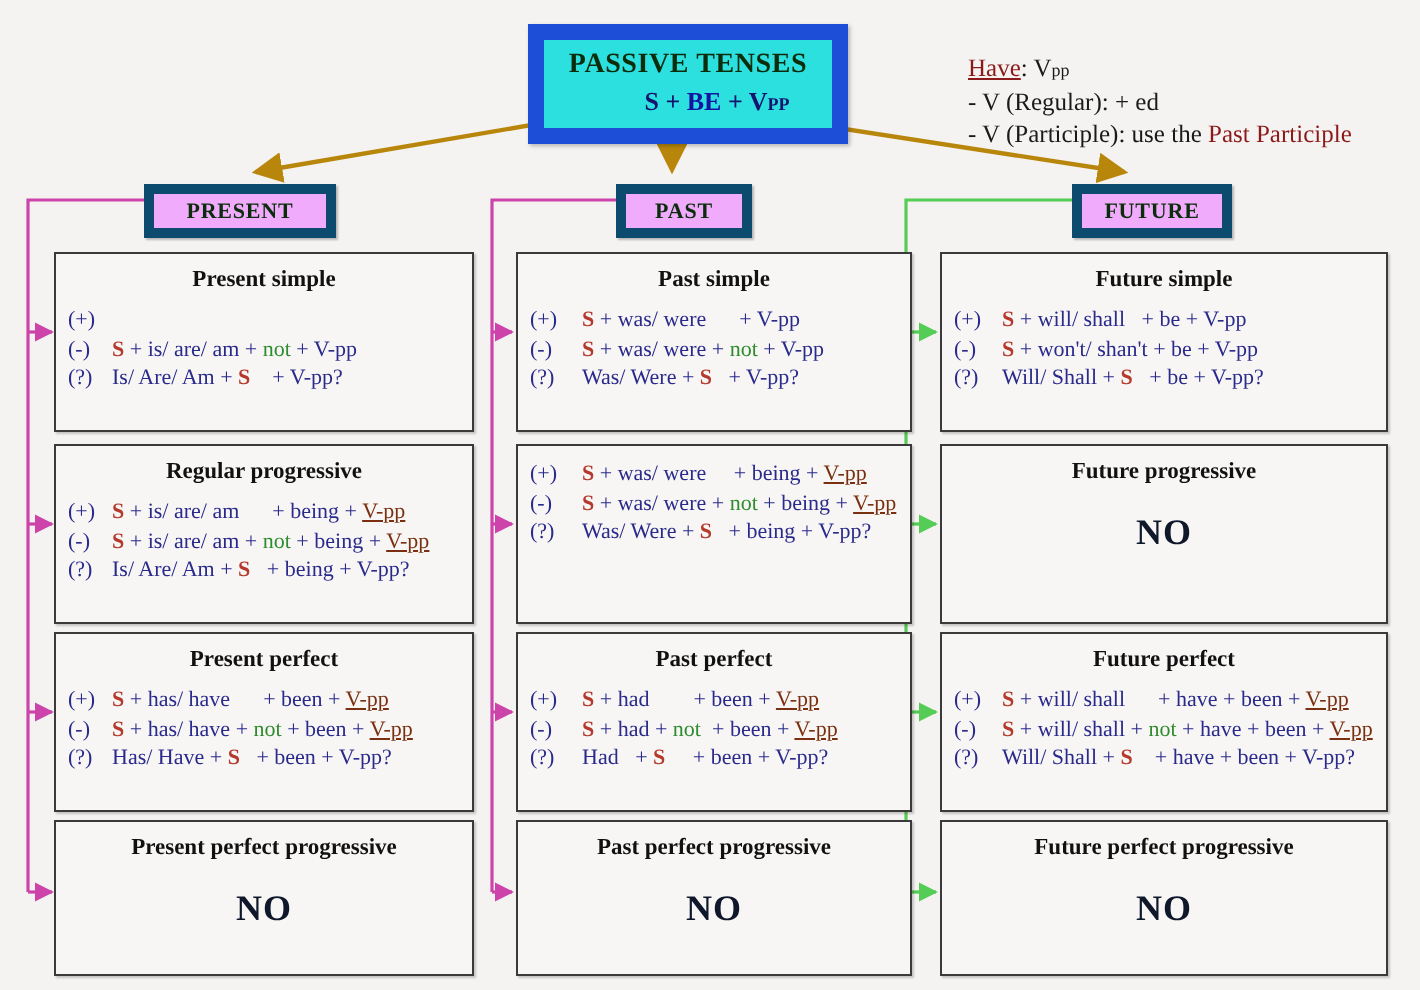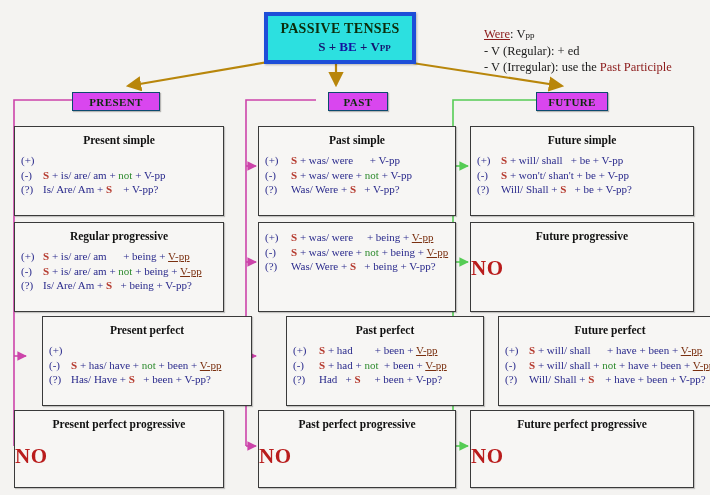--- a/index.html
+++ b/index.html
@@ -8,48 +8,48 @@
     background:#f4f3f1;
     font-family:"Liberation Serif", serif;
     overflow:hidden;
   }
   #root{position:relative;width:710px;height:495px;}
   svg.lines{position:absolute;left:0;top:0;width:710px;height:495px;pointer-events:none;}
 
   
   .title-box{
     position:absolute;left:264px;top:12px;width:144px;height:44px;
-    background:#2ce0e0;border:4px solid #1d4ed8;
+    background:#2ce0e0;border:8px solid #1d4ed8;
     display:flex;flex-direction:column;align-items:center;justify-content:center;
     box-shadow:1px 1px 2px rgba(0,0,0,.25);
   }
   .title-line1{font-weight:bold;font-size:14px;color:#0c2d0c;letter-spacing:.3px;}
   .title-line2{font-weight:bold;font-size:13px;color:#14146e;margin-top:2px;margin-left:29px;}
   .title-line2 .be{color:#1414a0;}
   .title-line2 .sub{font-size:9px;vertical-align:baseline;}
 
   
   .note{
     position:absolute;left:484px;top:26px;width:222px;
     font-size:12.5px;color:#1a1a1a;line-height:1.32;
   }
   .note .kw{color:#8b1a1a;text-decoration:underline;}
   .note .pp{color:#8b1a1a;}
   .note .sub{font-size:9px;}
 
   
   .chip{
     position:absolute;height:17px;
-    background:#d946ef;border:1px solid #0c4a6e;
+    background:#f0abfc;border:5px solid #0c4a6e;
     display:flex;align-items:center;justify-content:center;
     font-weight:bold;font-size:11px;color:#0c2d0c;letter-spacing:.4px;
     box-shadow:1px 1px 1px rgba(0,0,0,.25);
   }
   #chip-present{left:72px;top:92px;width:86px;}
-  #chip-past{left:328px;top:92px;width:58px;}
+  #chip-past{left:308px;top:92px;width:58px;}
   #chip-future{left:536px;top:92px;width:70px;}
 
   
   .card{
     position:absolute;
     background:#f7f6f4;border:1px solid #3a3a3a;
     box-shadow:1px 1px 1px rgba(0,0,0,.2);
   }
   .card .hdr{
     text-align:center;font-weight:bold;font-size:11.5px;color:#111;
@@ -59,32 +59,32 @@
   .row{
     font-size:11px;color:#2a2a8c;white-space:nowrap;line-height:1.32;
     display:flex;
   }
   .row .sign{display:inline-block;}
   .row .body{display:inline-block;}
   .s{color:#b5392d;font-weight:bold;}
   .not{color:#2e8b2e;}
   .vpp{color:#7a3010;text-decoration:underline;}
   .no{
-    text-align:left;font-weight:bold;font-size:21px;color:#b91c1c;
+    text-align:center;font-weight:bold;font-size:18px;color:#0f172a;
     margin-top:14px;letter-spacing:.5px;
   }
 
   
-  .col-p{left:14px;width:208px;}
+  .col-p{left:27px;width:208px;}
   .col-a{left:258px;width:196px;}
   .col-f{left:470px;width:222px;}
   
   .r1{top:126px;height:88px;}
   .r2{top:222px;height:88px;}
-  .r3{top:316px;height:88px;margin-left:28px;}
+  .r3{top:316px;height:88px;}
   .r4{top:410px;height:76px;}
 
   .col-p .rows .sign{width:22px;}
   .col-a .rows .sign{width:26px;}
   .col-f .rows .sign{width:24px;}
 </style>
 </head>
 <body>
 
 <div id="root">
@@ -131,25 +131,25 @@
       <span>S</span>
       <span>+</span>
       <span class="be">BE</span>
       <span>+</span>
       <span>V</span><span class="sub">PP</span>
     </div>
   </div>
 
   <div class="note">
     <div>
-      <span class="kw">Were</span><span>: </span><span>V</span><span class="sub">pp</span>
+      <span class="kw">Have</span><span>: </span><span>V</span><span class="sub">pp</span>
     </div>
     <div>- V (Regular):  + ed</div>
     <div>
-      <span>- V (Irregular): use the </span><span class="pp">Past Participle</span>
+      <span>- V (Participle): use the </span><span class="pp">Past Participle</span>
     </div>
   </div>
 
   <div class="chip" id="chip-present">PRESENT</div>
   <div class="chip" id="chip-past">PAST</div>
   <div class="chip" id="chip-future">FUTURE</div>
 
   <div class="card col-p r1">
     <div class="hdr">Present simple</div>
     <div class="rows">
@@ -237,20 +237,21 @@
   <div class="card col-f r2">
     <div class="hdr">Future progressive</div>
     <div class="no">NO</div>
   </div>
 
   <div class="card col-p r3">
     <div class="hdr">Present perfect</div>
     <div class="rows">
         <div class="row">
           <span class="sign">(+)</span>
+          <span class="body"><span class="s">S</span><span> + has/ have</span><span>&nbsp;&nbsp;&nbsp;&nbsp;&nbsp; + been  + </span><span class="vpp">V-pp</span></span>
         </div>
         <div class="row">
           <span class="sign">(-)</span>
           <span class="body"><span class="s">S</span><span> + has/ have + </span><span class="not">not</span><span> + been + </span><span class="vpp">V-pp</span></span>
         </div>
         <div class="row">
           <span class="sign">(?)</span>
           <span class="body"><span>Has/ Have + </span><span class="s">S</span><span>&nbsp;&nbsp; + been + V-pp?</span></span>
         </div>
       </div>

